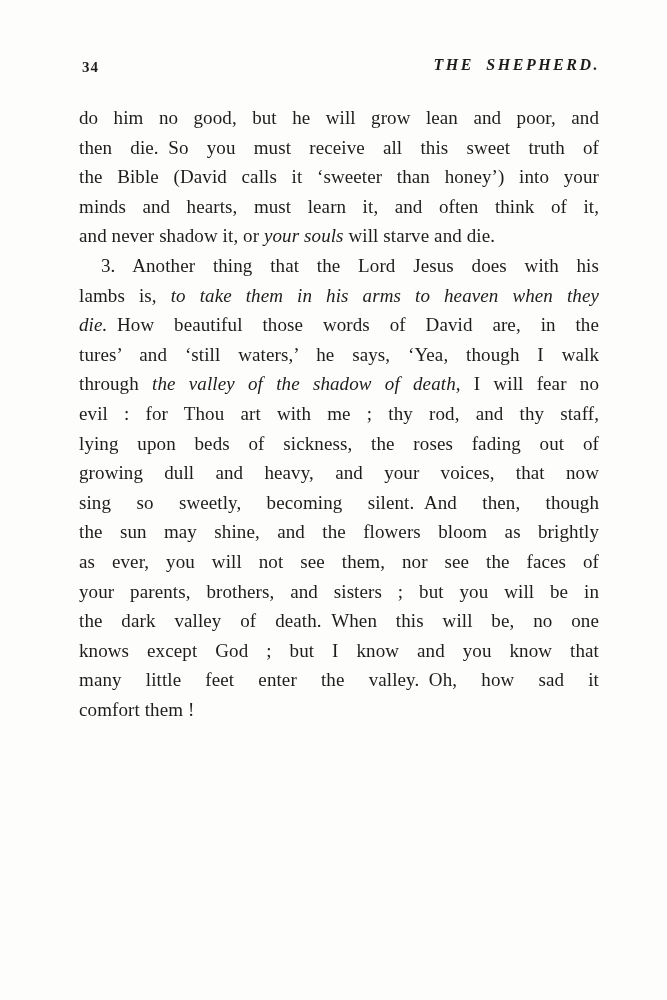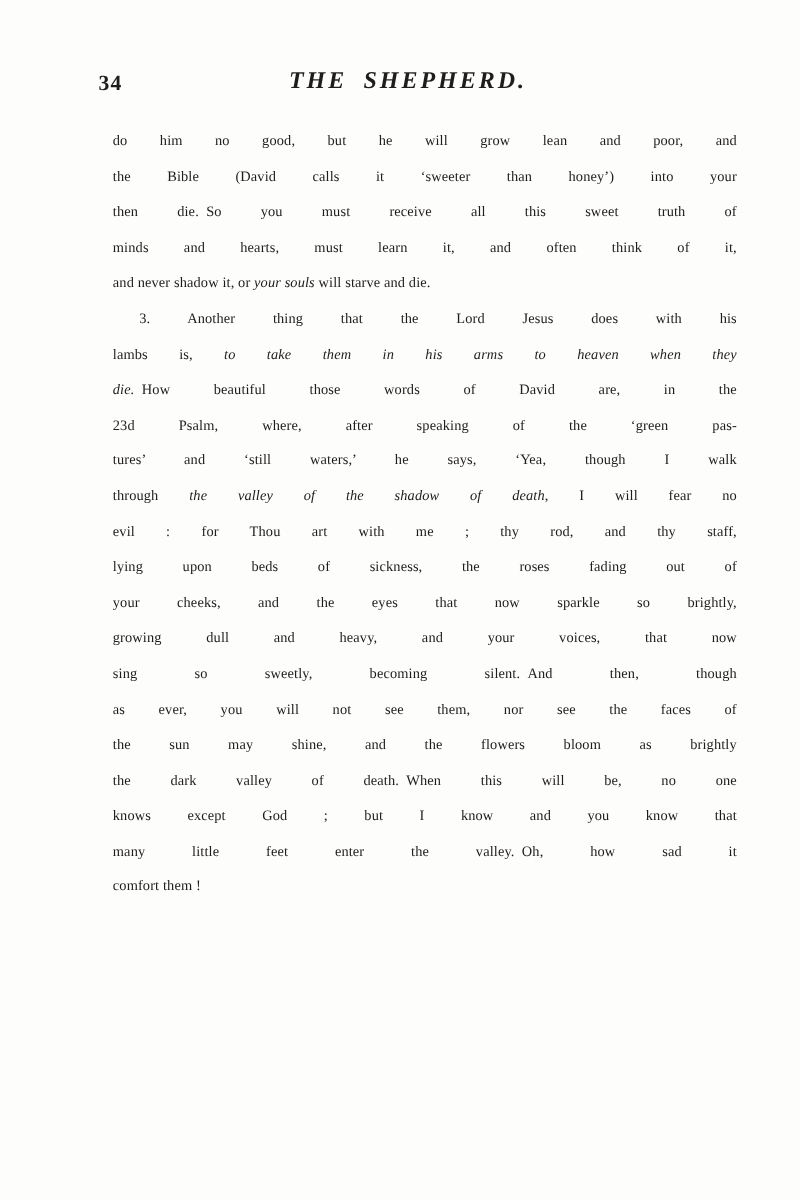--- a/index.html
+++ b/index.html
@@ -20,39 +20,39 @@
     position: absolute;
     top: 56px;
     left: 80px;
     width: 520px;
     height: 28px;
   }
   .pagenum {
     position: absolute;
     left: 2px;
     top: 3px;
-    font-size: 18px;
+    font-size: 15px;
     font-weight: 700;
     letter-spacing: 1px;
   }
   .running-title {
     display: block;
-    text-align: center;
+    text-align: right;
     font-style: italic;
     font-weight: 600;
-    font-size: 20px;
+    font-size: 16px;
     letter-spacing: 2.5px;
     word-spacing: 6px;
   }
   .body-text {
     position: absolute;
     top: 103px;
-    left: 94px;
+    left: 79px;
     width: 520px;
-    font-size: 12px;
+    font-size: 19px;
     line-height: 29.6px;
     letter-spacing: 0.1px;
   }
   .paragraph {
     margin: 0;
   }
   .line {
     text-align: justify;
     text-align-last: justify;
     white-space: normal;
@@ -71,40 +71,39 @@
 <body>
 
 <div class="page">
   <div class="header">
     <span class="pagenum">34</span>
     <span class="running-title">THE SHEPHERD.</span>
   </div>
   <div class="body-text" id="page-body">
       <div class="paragraph">
         <div class="line"><span>do him no good, but he will grow lean and poor, and</span></div>
+        <div class="line"><span>then die. So you must receive all this sweet truth of</span></div>
         <div class="line"><span>the Bible (David calls it ‘sweeter than honey’) into your</span></div>
-        <div class="line"><span>then die. So you must receive all this sweet truth of</span></div>
         <div class="line"><span>minds and hearts, must learn it, and often think of it,</span></div>
         <div class="line last"><span>and never shadow it, or </span><span class="it">your souls</span><span> will starve and die.</span></div>
       </div>
       <div class="paragraph">
         <div class="line indent"><span>3. Another thing that the Lord Jesus does with his</span></div>
         <div class="line"><span>lambs is, </span><span class="it">to take them in his arms to heaven when they</span></div>
         <div class="line"><span class="it">die.</span><span> How beautiful those words of David are, in the</span></div>
-        <div class="line"><span>23d Psalm, where, after speaking of the ‘green pas-</span></div>
         <div class="line"><span>tures’ and ‘still waters,’ he says, ‘Yea, though I walk</span></div>
         <div class="line"><span>through </span><span class="it">the valley of the shadow of death</span><span>, I will fear no</span></div>
         <div class="line"><span>evil : for Thou art with me ; thy rod, and thy staff,</span></div>
       </div>
       <div class="paragraph">
         <div class="line"><span>lying upon beds of sickness, the roses fading out of</span></div>
-        <div class="line"><span>your cheeks, and the eyes that now sparkle so brightly,</span></div>
         <div class="line"><span>growing dull and heavy, and your voices, that now</span></div>
         <div class="line"><span>sing so sweetly, becoming silent. And then, though</span></div>
+        <div class="line"><span>the sun may shine, and the flowers bloom as brightly</span></div>
         <div class="line"><span>as ever, you will not see them, nor see the faces of</span></div>
-        <div class="line"><span>the sun may shine, and the flowers bloom as brightly</span></div>
+        <div class="line"><span>your parents, brothers, and sisters ; but you will be in</span></div>
         <div class="line"><span>the dark valley of death. When this will be, no one</span></div>
         <div class="line"><span>knows except God ; but I know and you know that</span></div>
         <div class="line"><span>many little feet enter the valley. Oh, how sad it</span></div>
         <div class="line last"><span>comfort them !</span></div>
       </div>
     </div>
 </div>
 
 </body></html>

